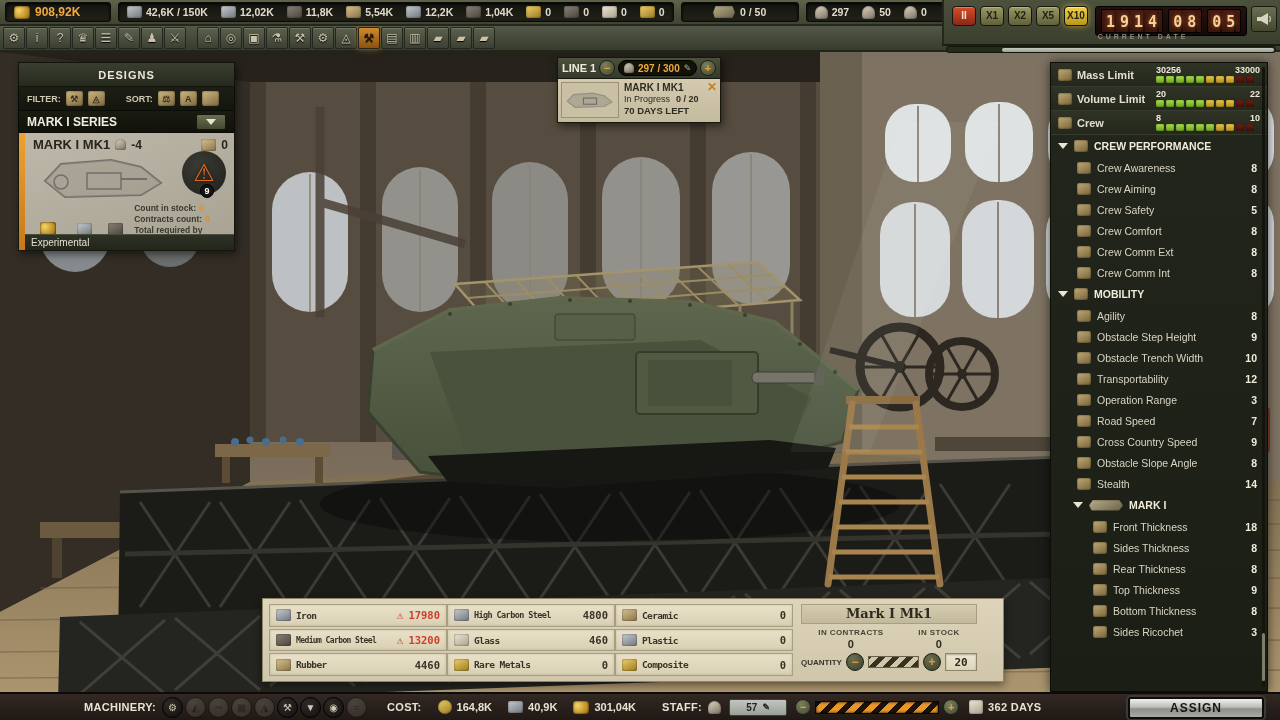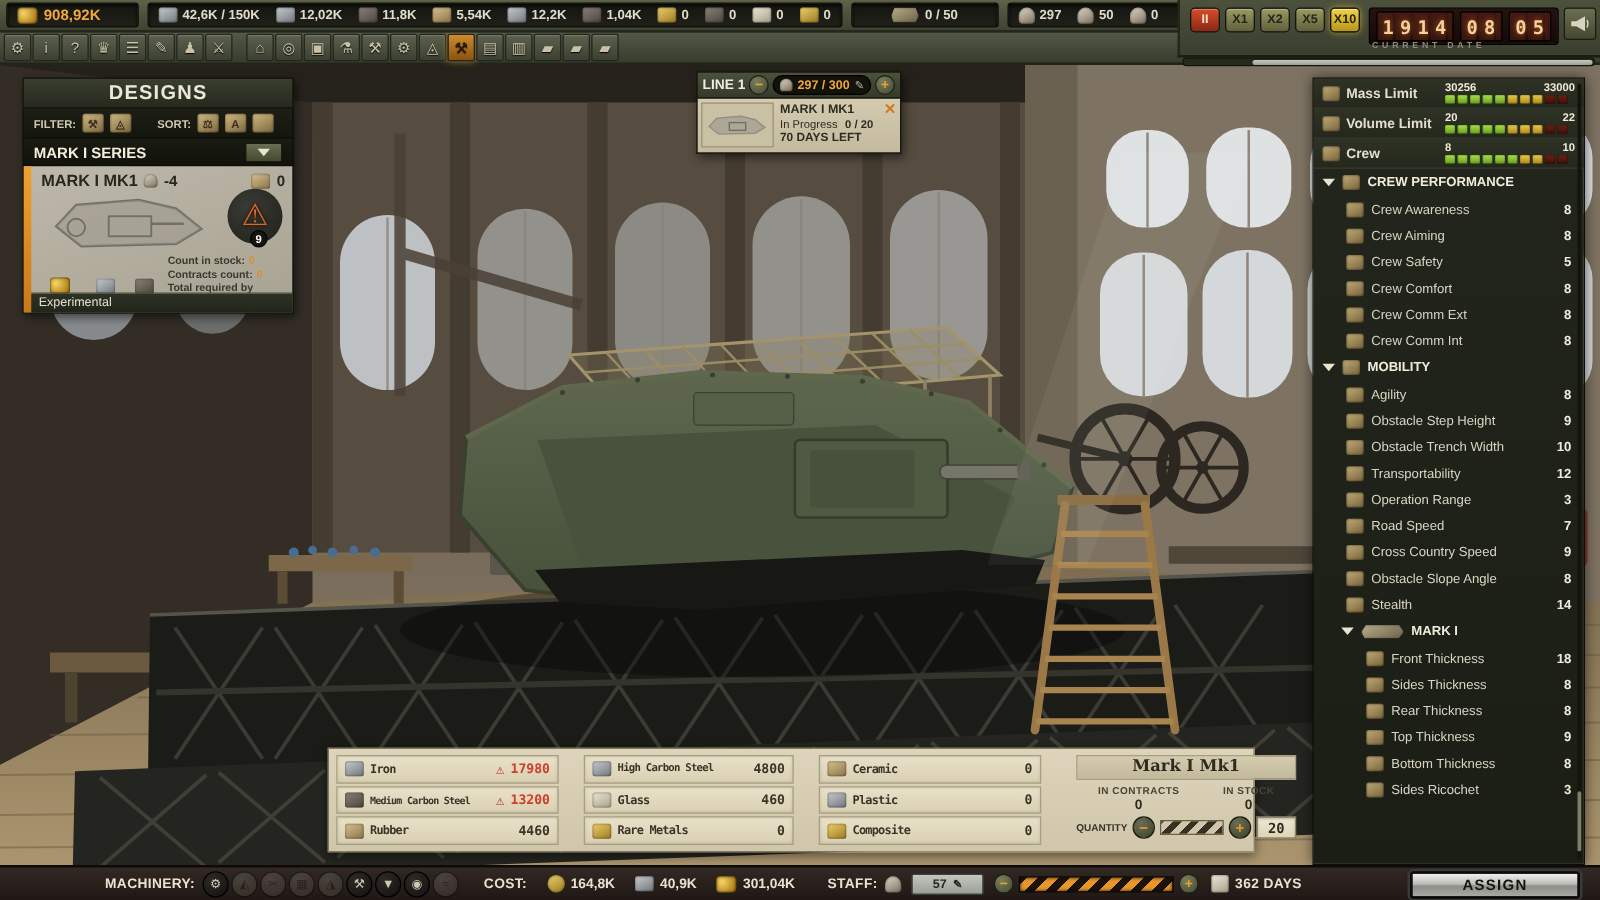--- a/index.html
+++ b/index.html
@@ -61,21 +61,21 @@
     color:#c9c2a8;font-size:12px;display:flex;align-items:center;justify-content:center;text-shadow:0 1px 1px #000}
   .tbtn.active{background:linear-gradient(#d08a2e,#8a5210);color:#2a1a08;box-shadow:0 0 6px #d08a2e99}
   .tb-gap{width:9px;flex:none}
 
   
   #scene{position:absolute;left:0;top:52px;width:1280px;height:640px;z-index:0;display:block}
 
   
   #designs{position:absolute;left:18px;top:62px;width:217px;z-index:10;filter:drop-shadow(2px 3px 4px #0008)}
   .d-head{height:25px;background:linear-gradient(#3a3e30,#262a1e);border:1px solid #121409;
-    display:flex;align-items:center;justify-content:center;color:#ece8d8;font-weight:bold;font-size:16px;letter-spacing:1px}
+    display:flex;align-items:center;justify-content:center;color:#ece8d8;font-weight:bold;font-size:11px;letter-spacing:1px}
   .d-filter{height:24px;background:linear-gradient(#1d1f16,#14160e);border:1px solid #0a0c06;border-top:none;
     display:flex;align-items:center;gap:5px;padding:0 8px;color:#cfc9b2;font-size:9px;font-weight:bold}
   .fchip{width:17px;height:15px;border-radius:2px;background:linear-gradient(150deg,#d0b87e,#7c6840);
     box-shadow:inset 0 0 2px #000a;display:flex;align-items:center;justify-content:center;color:#3a3020;font-size:9px}
   .d-series{height:22px;background:linear-gradient(#1a1c12,#10120b);border:1px solid #0a0c06;border-top:none;
     display:flex;align-items:center;padding:0 8px;color:#f2eedd;font-weight:bold;font-size:12px}
   .d-series .dd{margin-left:auto;width:30px;height:16px;background:linear-gradient(#6a6f52,#44482f);
     border:1px solid #15170d;border-radius:2px;display:flex;align-items:center;justify-content:center}
   .d-card{position:relative;height:118px;background:linear-gradient(160deg,#bdb8a9,#a7a292);
     border:1px solid #15170d;border-top:none;padding:4px 6px 18px 14px}
@@ -138,21 +138,21 @@
   .srow.sub{padding-left:42px}
   .sicon{width:14px;height:12px;border-radius:2px;flex:none;
     background:linear-gradient(150deg,#c2ab76,#78643c);box-shadow:inset 0 0 2px #000b}
   .subhead{padding-left:22px}
   .vtrack{position:absolute;right:2px;top:4px;bottom:4px;width:3px;background:#12140d;border-radius:2px}
   .vthumb{position:absolute;right:2px;bottom:10px;width:3px;height:48px;background:#7a7f66;border-radius:2px}
 
   
   #materials{position:absolute;left:262px;top:598px;width:742px;height:84px;z-index:10;
     background:linear-gradient(#ddd4bb,#cfc6ab);border:1px solid #8f8569;box-shadow:0 3px 8px #0007;
-    display:flex;gap:20px;padding:5px 6px}
+    display:flex;gap:0;padding:5px 6px}
   .mcol{display:flex;flex-direction:column;gap:2px;width:178px;flex:none}
   .mrow{height:23px;background:linear-gradient(#e9e1c8,#d9d0b4);border:1px solid #a89e80;
     box-shadow:inset 0 0 3px #00000022;display:flex;align-items:center;gap:5px;padding:0 6px;
     font-family:"DejaVu Sans Mono",monospace;font-size:9.5px;font-weight:bold;color:#3a3426}
   .mname{letter-spacing:-0.6px;white-space:nowrap}
   .msp{flex:1}
   .warn{color:#c03020;font-size:11px;line-height:1}
   .mval{font-size:10.5px}
   .mval.red{color:#cf3e2a}
   #orderbox{width:176px;display:flex;flex-direction:column;flex:none;margin-left:8px}

